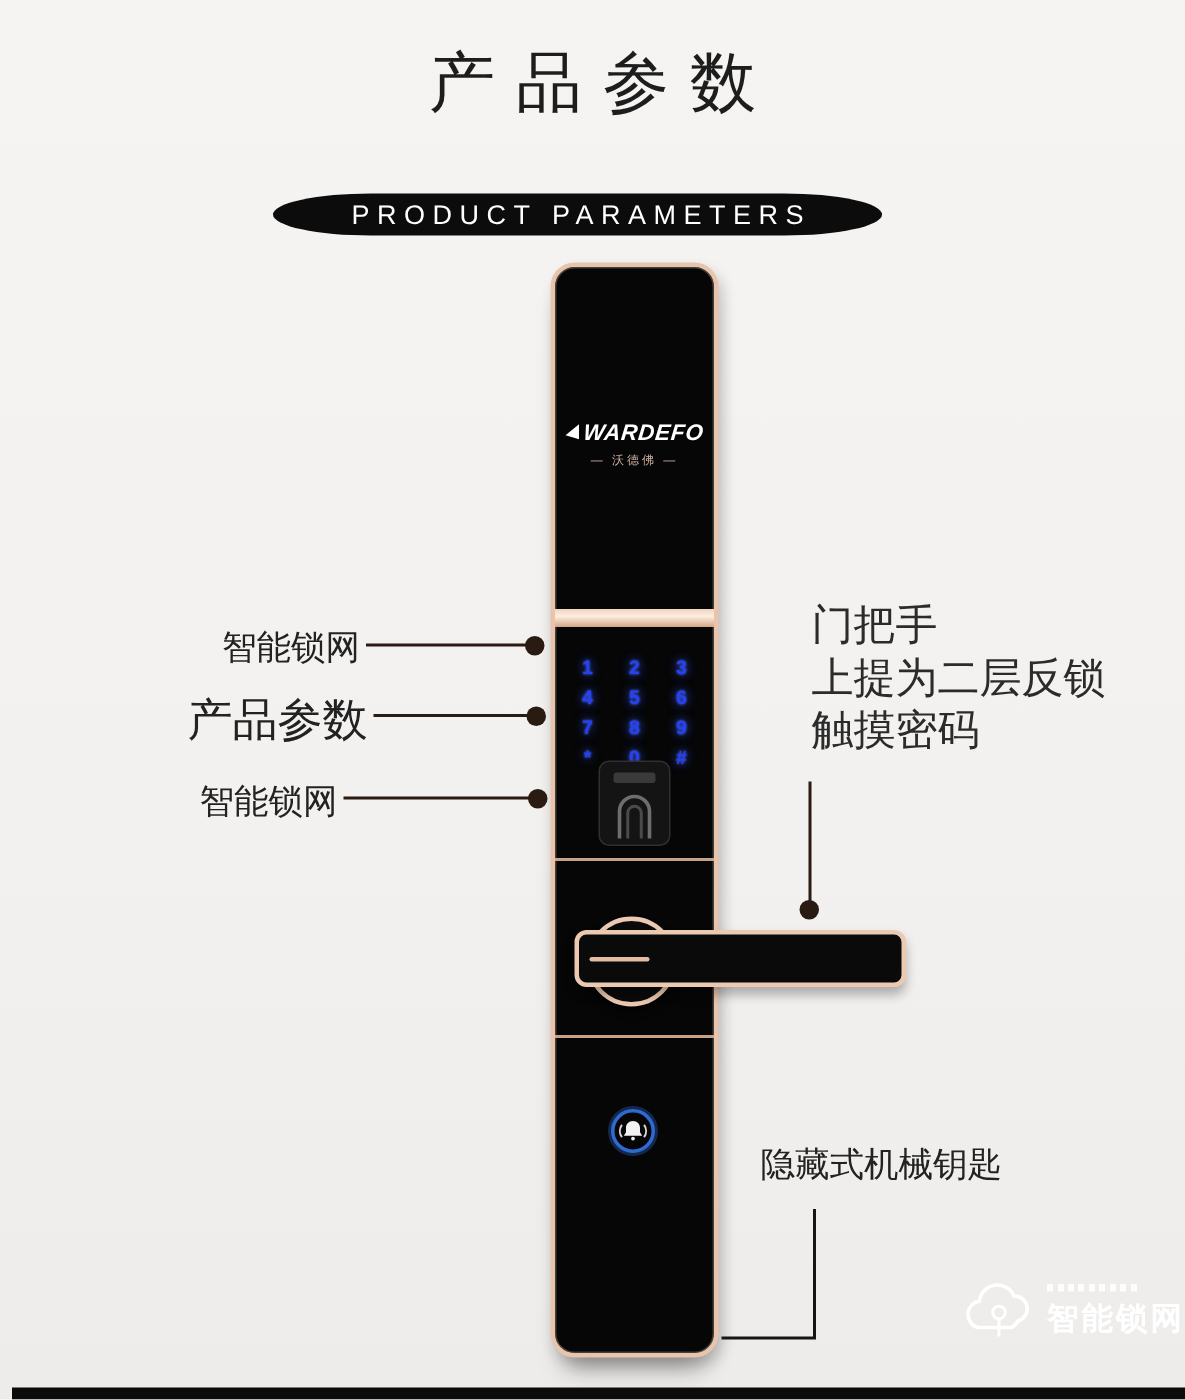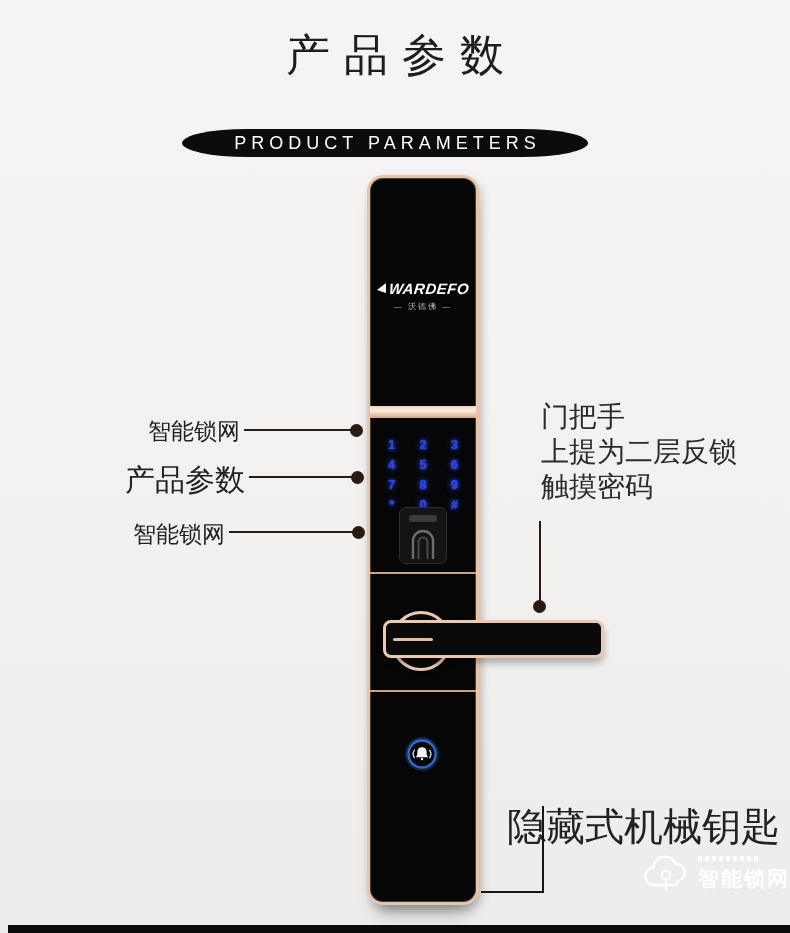--- a/index.html
+++ b/index.html
@@ -187,21 +187,21 @@
   <div class="co-dot" style="left:352px; top:526px;"></div>
 
   <div class="handle-text">
     <div>门把手</div>
     <div>上提为二层反锁</div>
     <div>触摸密码</div>
   </div>
   <div class="co-vline" style="left:539px; top:521px; height:81px;"></div>
   <div class="co-dot" style="left:533px; top:600px;"></div>
 
-  <div class="label lbl-lg" style="left:507px; top:800px; font-size:39px;">隐藏式机械钥匙</div>
+  <div class="label lbl-lg" style="left:507px; top:761px; font-size:23px;">隐藏式机械钥匙</div>
   <div class="co-vline key-line" style="left:542px; top:806px; height:86px;"></div>
   <div class="co-line key-line" style="left:481px; top:891px; width:63px;"></div>
 
   <div class="watermark">
     <svg width="54" height="46" viewBox="0 0 54 46">
       <path d="M13 34a9 9 0 0 1 1-17.6A12 12 0 0 1 37 13a8.5 8.5 0 0 1 2.5 16.7 9 9 0 0 1-4 4.3H13z" fill="none" stroke="#ffffff" stroke-width="2.4"></path>
       <circle cx="27" cy="24" r="4.2" fill="none" stroke="#ffffff" stroke-width="2"></circle>
       <path d="M27 28.5 V40" fill="none" stroke="#ffffff" stroke-width="2"></path>
     </svg>
     <div class="wm-texts">

